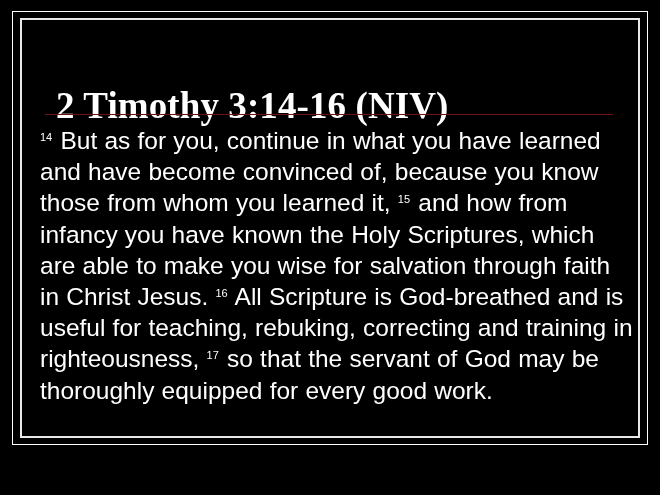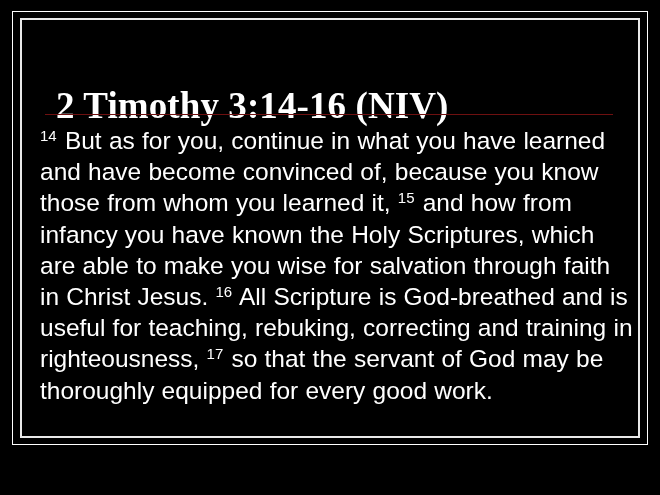--- a/index.html
+++ b/index.html
@@ -88,21 +88,21 @@
     margin: 0;
     font-family: "Liberation Sans", sans-serif;
     font-size: 24.5px;
     line-height: 31.2px;
     color: #ffffff;
     text-align: left;
     word-spacing: 0.4px;
   }
 
   .verse-num {
-    font-size: 15px;
+    font-size: 11px;
     vertical-align: 8px;
     line-height: 0;
     padding-right: 1px;
   }
 </style>
 </head>
 <body>
 
 <div class="slide">
 

